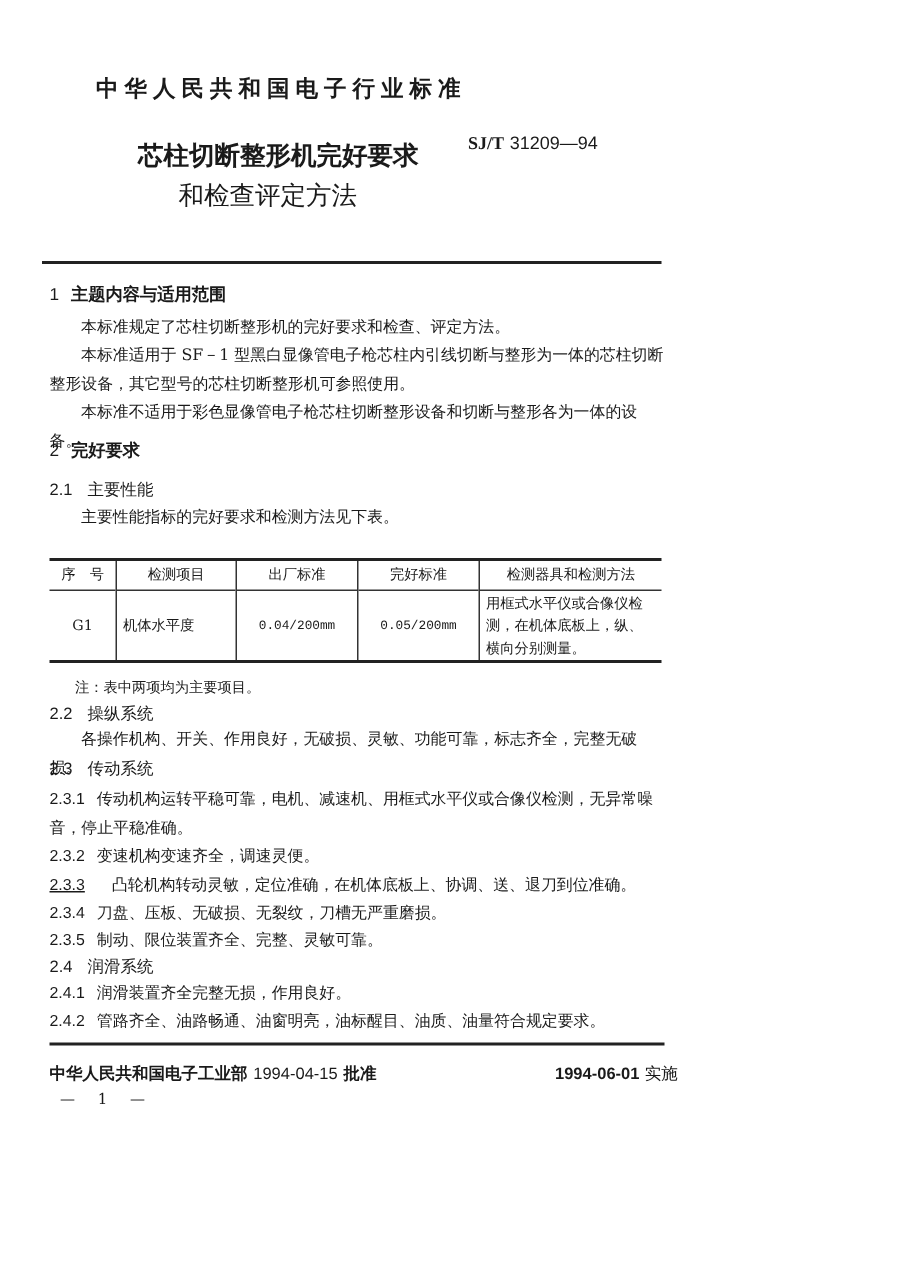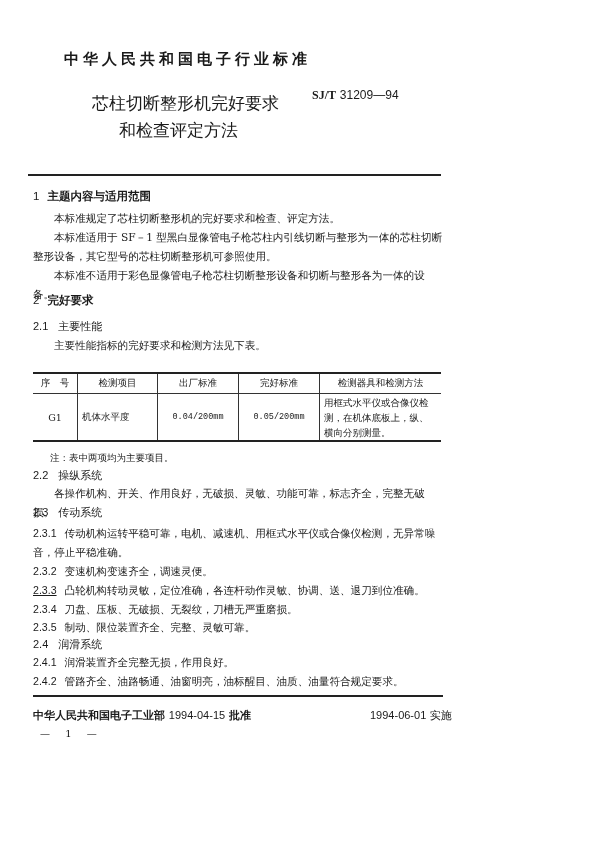--- a/index.html
+++ b/index.html
@@ -7,21 +7,21 @@
     width: 600px; height: 849px; background: #ffffff; position: relative; overflow: hidden;
     font-family: "DejaVu Serif", serif; color: #1a1a1a;
   }
   .abs { position: absolute; white-space: nowrap; }
   .sans { font-family: "DejaVu Sans", sans-serif; }
   .cond { font-family: "Liberation Sans", sans-serif; }
   #std-header { left: 64px; top: 50px; font-size: 15px; font-weight: bold; letter-spacing: 4px; }
   #doc-code { left: 312px; top: 88px; font-size: 12px; }
   #doc-code .pre { font-family: "Liberation Serif", serif; font-weight: bold; }
   #doc-code .num { font-family: "Liberation Sans", sans-serif; }
-  #title-1 { left: 92px; top: 92px; font-size: 17px; font-weight: normal; }
+  #title-1 { left: 92px; top: 92px; font-size: 17px; font-weight: bold; }
   #title-2 { left: 119px; top: 119px; font-size: 17px; font-weight: normal; }
   .rule { position: absolute; background: #222; height: 2px; }
   .h1 { font-size: 11.5px; font-weight: bold; }
   .h1 .no { font-family: "Liberation Sans", sans-serif; font-weight: normal; margin-right: 8px; }
   .h2 { font-size: 11px; }
   .h2 .no { font-family: "Liberation Sans", sans-serif; margin-right: 10px; }
   .para { position: absolute; left: 33px; width: 410px; font-size: 10.6px; line-height: 19px; text-indent: 21px; white-space: normal; }
   table#perf-table {
     position: absolute; left: 33px; top: 372px; width: 408px; border-collapse: collapse;
     font-size: 9.5px; border-top: 2px solid #222; border-bottom: 2px solid #222;
@@ -31,21 +31,21 @@
   #perf-table th { height: 19px; text-align: center; }
   #perf-table td.c { text-align: center; }
   #perf-table td.l { text-align: left; }
   #perf-table tr.g1 td { height: 46px; }
   #perf-table tr.g2 td { height: 18px; }
   #perf-table td.method { line-height: 15px; font-size: 9.5px; }
   .mono-num { font-family: "Liberation Mono", monospace; font-size: 8.5px; }
   #footer-left { left: 33px; top: 708px; font-size: 11px; font-weight: bold; }
   #footer-left .d { font-family: "Liberation Sans", sans-serif; font-weight: normal; }
   #footer-right { left: 370px; top: 708px; font-size: 11px; }
-  #footer-right .d { font-family: "Liberation Sans", sans-serif; }
+  #footer-right .d { font-family: "Liberation Sans", sans-serif; font-weight: bold; }
   #page-num { left: 40px; top: 728px; font-size: 10px; letter-spacing: 6px; }
 </style>
 </head>
 <body>
 
 <div id="std-header" class="abs sans">中华人民共和国电子行业标准</div>
 <div id="doc-code" class="abs">
   <span class="pre">SJ/T</span>
   <span class="num">31209—94</span>
 </div>
@@ -99,21 +99,21 @@
 <div class="abs h2" style="left:33px; top:505px;">
   <span class="no">2.3</span><span>传动系统</span>
 </div>
 <div class="para" style="top:524px; text-indent:0;">
   <span class="cond" style="margin-right:8px;">2.3.1</span><span>传动机构运转平稳可靠，电机、减速机、用框式水平仪或合像仪检测，无异常噪音，停止平稳准确。</span>
 </div>
 <div class="para" style="top:562px; text-indent:0;">
   <span class="cond" style="margin-right:8px;">2.3.2</span><span>变速机构变速齐全，调速灵便。</span>
 </div>
 <div class="para" style="top:581px; text-indent:0;">
-  <span class="cond" style="margin-right:8px;text-decoration:underline;">2.3.3</span><span>凸轮机构转动灵敏，定位准确，各连杆动作灵敏、协调、送、退刀到位准确。</span>
+  <span class="cond" style="margin-right:18px;text-decoration:underline;">2.3.3</span><span>凸轮机构转动灵敏，定位准确，在机体底板上、协调、送、退刀到位准确。</span>
 </div>
 <div class="para" style="top:600px; text-indent:0;">
   <span class="cond" style="margin-right:8px;">2.3.4</span><span>刀盘、压板、无破损、无裂纹，刀槽无严重磨损。</span>
 </div>
 <div class="para" style="top:618px; text-indent:0;">
   <span class="cond" style="margin-right:8px;">2.3.5</span><span>制动、限位装置齐全、完整、灵敏可靠。</span>
 </div>
 
 <div class="abs h2" style="left:33px; top:637px;">
   <span class="no">2.4</span><span>润滑系统</span>

